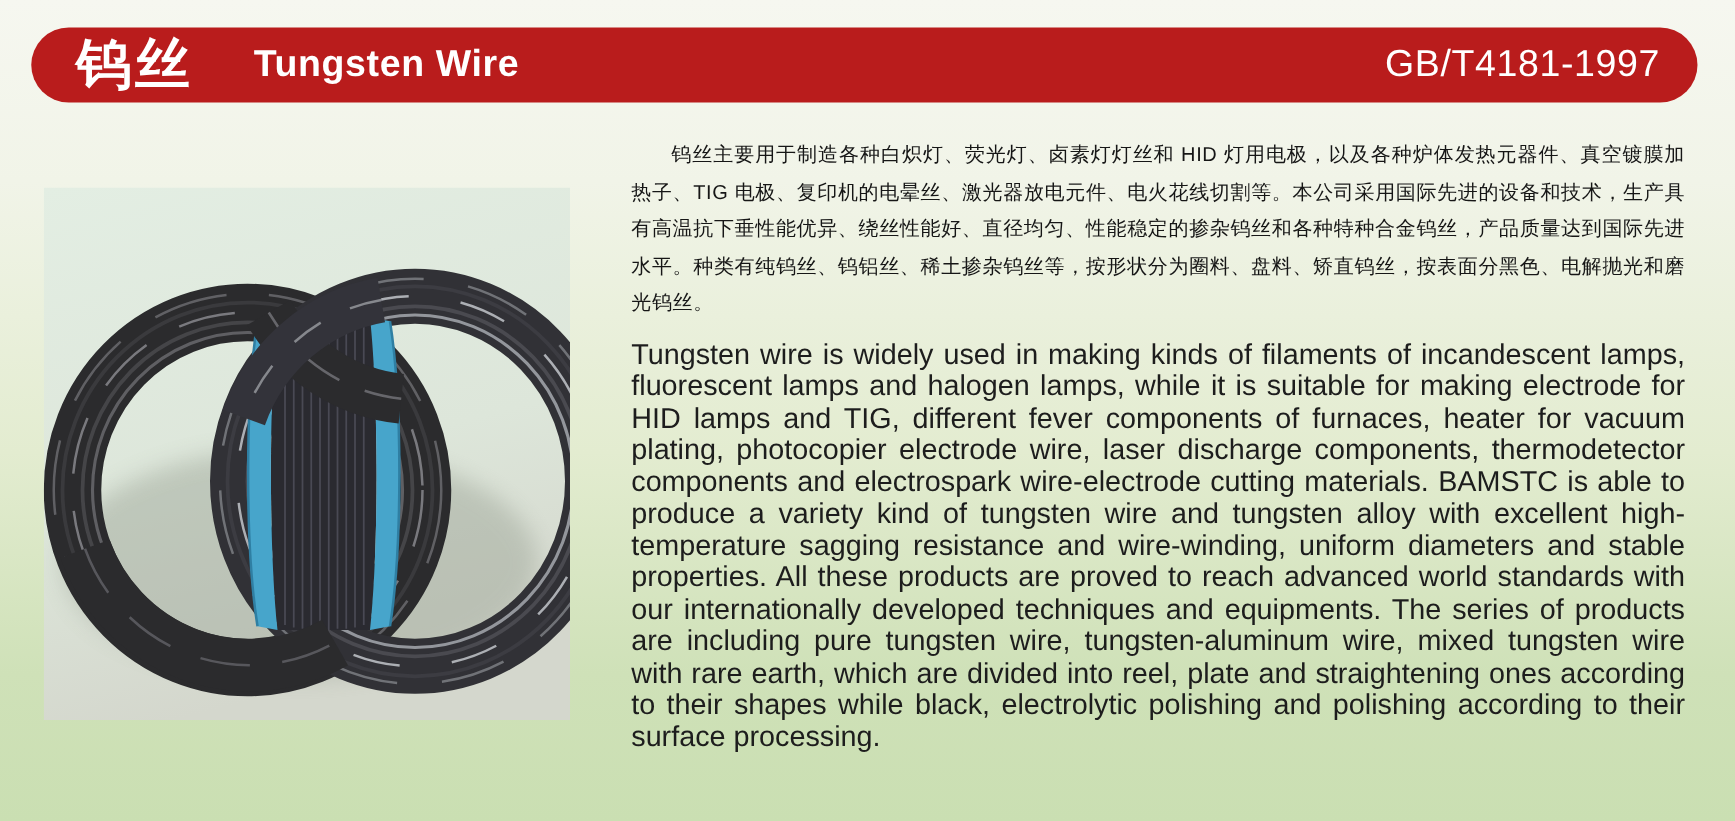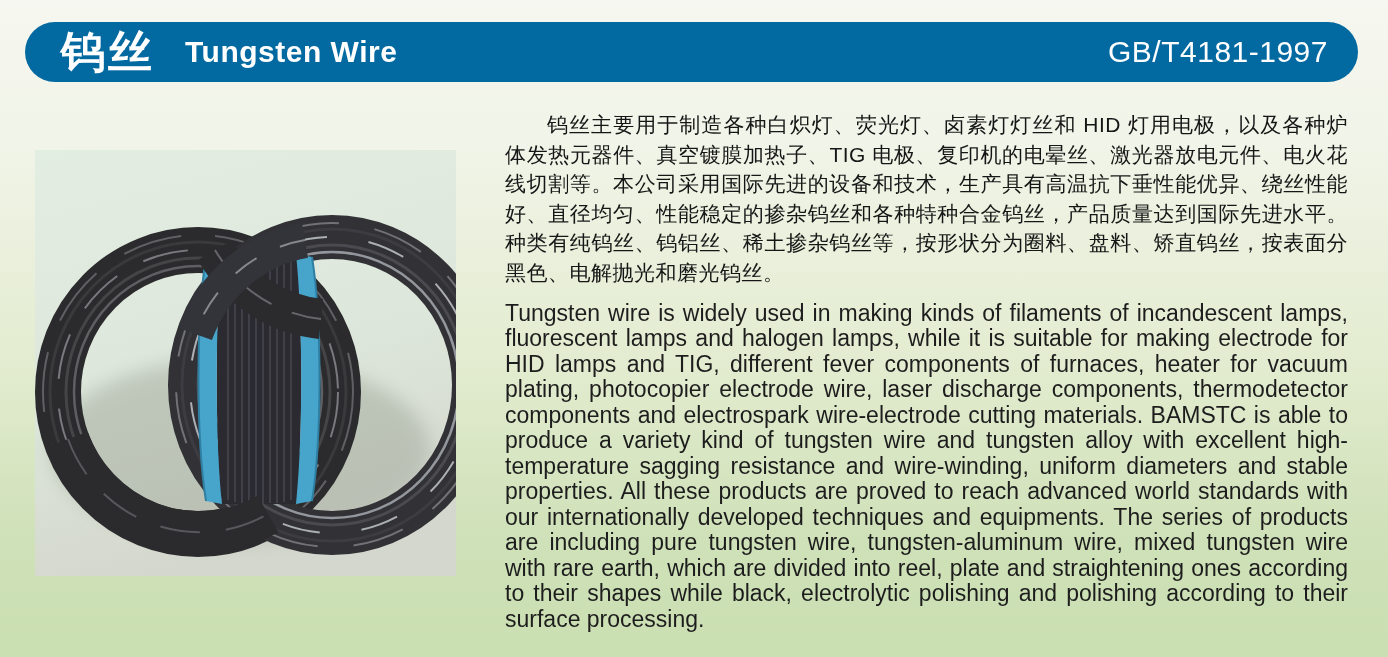--- a/index.html
+++ b/index.html
@@ -7,34 +7,34 @@
   body {
     position:relative;
     font-family:"Liberation Sans", sans-serif;
     background:linear-gradient(180deg,#f6f7f0 0%,#f1f4e8 22%,#e3ecd0 55%,#cfe1b8 82%,#cadfb2 100%);
     overflow:hidden;
   }
 
   
   .header-bar {
     position:absolute; left:25px; top:22px; width:1333px; height:60px;
-    background:#0369a1;
+    background:#b91c1c;
     border-radius:30px;
     display:flex; align-items:center;
     color:#ffffff;
   }
   .title-cn {
     margin-left:36px;
     font-size:44px; font-weight:bold;
     letter-spacing:3px;
     line-height:1;
     font-family:"Liberation Sans", sans-serif;
   }
   .title-en {
-    margin-left:30px;
+    margin-left:48px;
     font-size:30px; font-weight:bold;
     letter-spacing:0.5px;
   }
   .header-spacer { flex:1; }
   .standard-badge {
     margin-right:30px;
     font-size:30px;
     letter-spacing:0.5px;
     text-align:right;
   }
@@ -45,21 +45,21 @@
     box-shadow:0 0 0 0 transparent;
   }
   .product-photo svg { display:block; width:100%; height:100%; }
 
   
   .text-column {
     position:absolute; left:505px; top:110px; width:843px;
     color:#1c1c1c;
   }
   .paragraph-cn {
-    font-size:21px;
+    font-size:16px;
     line-height:29.6px;
     text-align:justify;
     text-indent:2em;
     letter-spacing:0.5px;
     color:#161616;
   }
   .paragraph-en {
     margin-top:13px;
     font-size:23px;
     line-height:25.5px;

